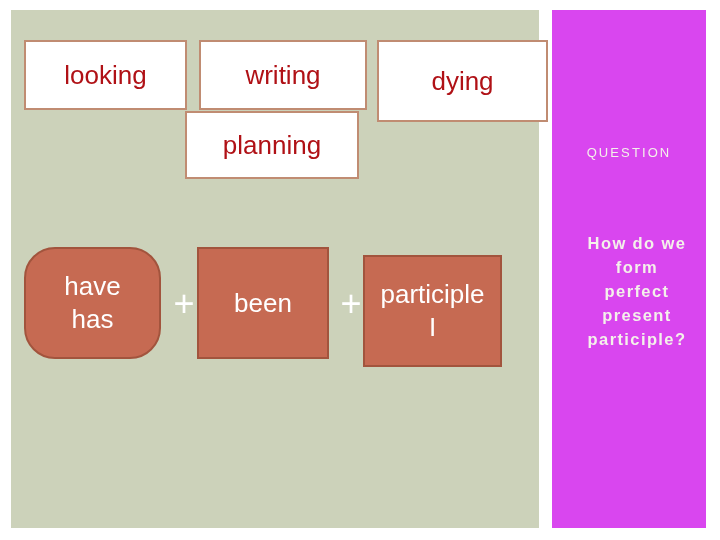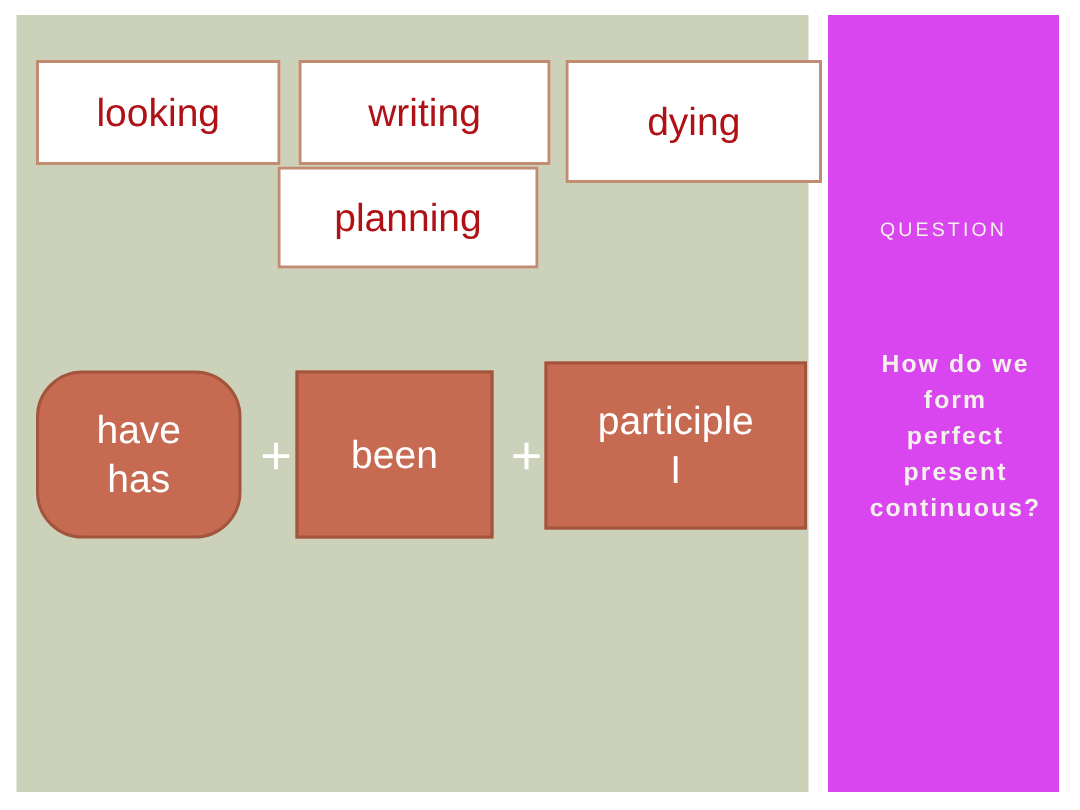--- a/index.html
+++ b/index.html
@@ -99,21 +99,21 @@
 
   
   #box-looking  { left: 13px;  top: 30px;  width: 163px; height: 70px; }
   #box-writing  { left: 188px; top: 30px;  width: 168px; height: 70px; }
   #box-dying    { left: 366px; top: 30px;  width: 171px; height: 82px; }
   #box-planning { left: 174px; top: 101px; width: 174px; height: 68px; }
 
   
   #box-have-has   { left: 13px;  top: 237px; width: 137px; height: 112px; border-radius: 31px; }
   #box-been       { left: 186px; top: 237px; width: 132px; height: 112px; }
-  #box-participle { left: 352px; top: 231px; width: 175px; height: 112px; }
+  #box-participle { left: 352px; top: 245px; width: 139px; height: 112px; }
 
   .plus {
     position: absolute;
     color: #FFFFFF;
     font-size: 36px;
     line-height: 36px;
     font-weight: 400;
     text-align: center;
     width: 40px;
     top: 276px;
@@ -172,18 +172,18 @@
 
   <div id="right-panel">
 
     <div id="question-label">QUESTION</div>
 
     <div id="question-body">
       <span class="stack-line">How do we</span>
       <span class="stack-line">form</span>
       <span class="stack-line">perfect</span>
       <span class="stack-line">present</span>
-      <span class="stack-line">continuous?</span>
+      <span class="stack-line">participle?</span>
     </div>
 
   </div>
 
 </div>
 
 </body></html>

